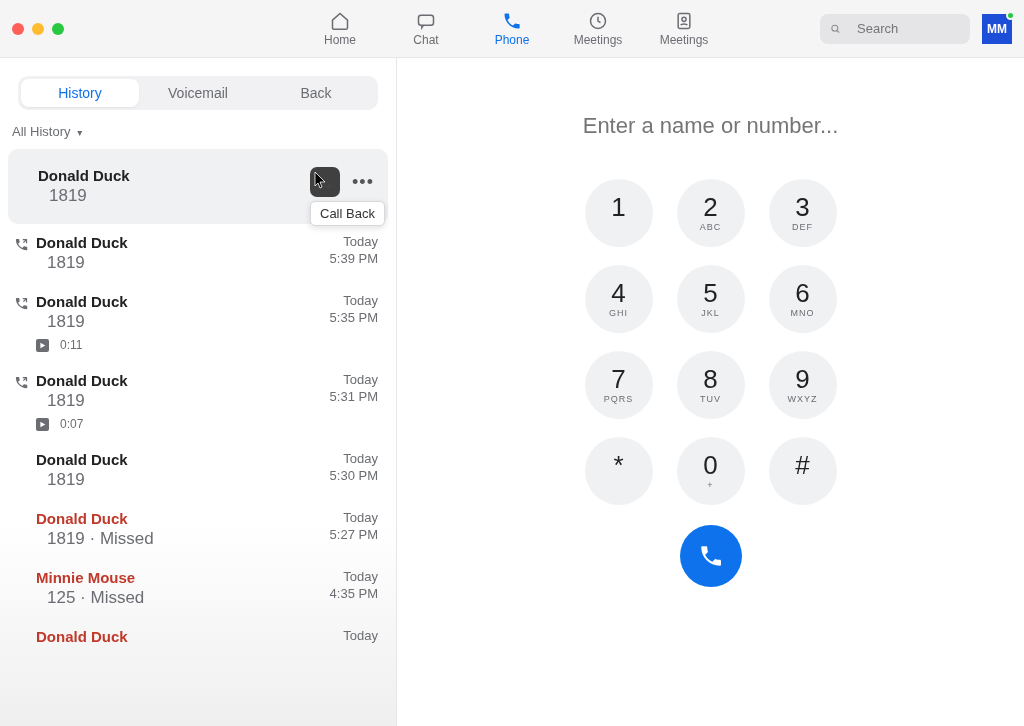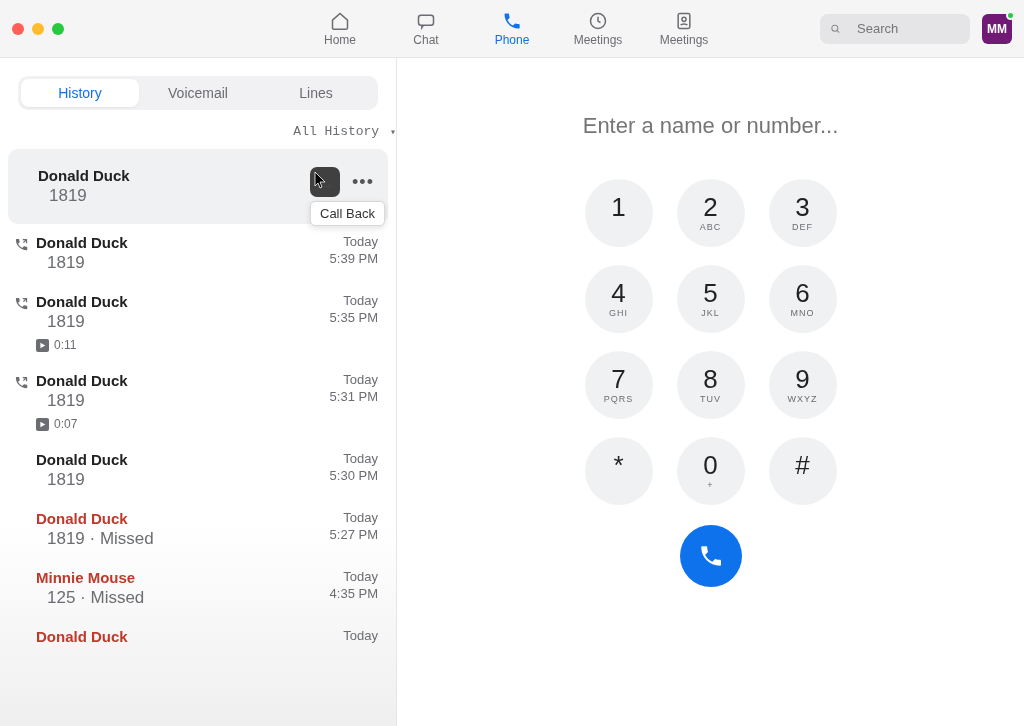--- a/index.html
+++ b/index.html
@@ -60,22 +60,22 @@
   padding: 0 10px;
   width: 150px;
   color: #8a8a8e;
 }
 .search-box input {
   border: none; background: transparent; outline: none;
   font-size: 13px; color: #555; width: 100%;
   margin-left: 16px;
 }
 .avatar {
-  width: 30px; height: 30px; border-radius: 6px;
-  background: #701a75; color: #fff;
+  width: 30px; height: 30px; border-radius: 0;
+  background: #1d4ed8; color: #fff;
   display: flex; align-items: center; justify-content: center;
   font-size: 12px; font-weight: 600;
   position: relative;
 }
 .presence-dot { width:9px; height:9px; border-radius:50%; background:#27c93f; border:2px solid #f5f5f6; position:absolute; top:-3px; right:-3px;}
 .main { display: flex; height: calc(100% - 58px); }
 .sidebar {
   width: 397px;
   border-right: 1px solid #e6e6e8;
   display: flex; flex-direction: column;
@@ -84,33 +84,33 @@
 }
 .seg-wrap { padding: 18px 18px 8px 18px;}
 .seg {
   display: flex; background:#f1f1f3; border-radius: 10px; padding:3px;
 }
 .seg-item {
   flex:1; text-align:center; padding:6px 0; font-size:14px; color:#6b6d72;
   border-radius:8px; cursor:pointer;
 }
 .seg-item.active { background:#fff; color:#0e72ed; font-weight:500; box-shadow:0 1px 2px rgba(0,0,0,0.06);}
-.filter-row { text-align:right; font-size:13px; color:#6b6d72; padding:6px 0 10px 0;font-family:Liberation Mono, monospace; }
+.filter-row { text-align:left; font-size:13px; color:#6b6d72; padding:6px 0 10px 12px; }
 .filter-row .chev { font-size:10px; margin-left:3px;}
 .history-list { flex:1; overflow-y:hidden; }
 .entry {
   display:flex; padding:10px 18px 10px 14px; align-items:flex-start; position:relative;
 }
 .entry.selected { background:#f0f1f3; border-radius:10px; margin:0 8px; padding:18px 10px 18px 30px;}
 .entry .lead-icon { width:22px; color:#6b6d72; padding-top:3px; flex-shrink:0;}
 .entry .entry-body { flex:1; min-width:0;}
 .entry .ename { font-size:15px; font-weight:600; color:#222;}
 .entry.missed .ename { color:#c0392b; }
 .entry .esub { font-size:17px; color:#6b6d72; margin-top:2px;margin-left:11px;}
-.entry .erecord { font-size:12px; color:#6b6d72; margin-top:6px; display:flex; align-items:center; gap:5px;}
+.entry .erecord { font-size:12px; color:#6b6d72; margin-top:6px; display:flex; align-items:center; gap:11px;}
 .entry .erecord .play { display:inline-flex; width:13px; height:13px; background:#6b6d72; align-items:center; justify-content:center; border-radius:2px;}
 .entry .erecord .play svg{display:block;}
 .entry .etime { text-align:right; font-size:13px; color:#6b6d72; width:70px; flex-shrink:0;}
 .entry .etime .line2{ margin-top:2px;}
 .actions {
   display:flex; align-items:center; gap:8px;
 }
 .action-btn {
   width:30px; height:30px; border-radius:7px; background:#404040;
   display:flex; align-items:center; justify-content:center; color:#555;
@@ -220,21 +220,21 @@
     </div>
   </div>
 </div>
 
 <div class="main">
   <div class="sidebar">
     <div class="seg-wrap">
       <div class="seg" id="seg">
           <div class="seg-item active">History</div>
           <div class="seg-item">Voicemail</div>
-          <div class="seg-item">Lines</div>
+          <div class="seg-item">Back</div>
         </div>
     </div>
     <div class="filter-row">
       <span>All History</span>
       <span class="chev">▾</span>
     </div>
     <div class="history-list" id="history">
         <div class="entry selected">
           <div class="entry-body">
        <div class="ename">Donald Duck</div>

